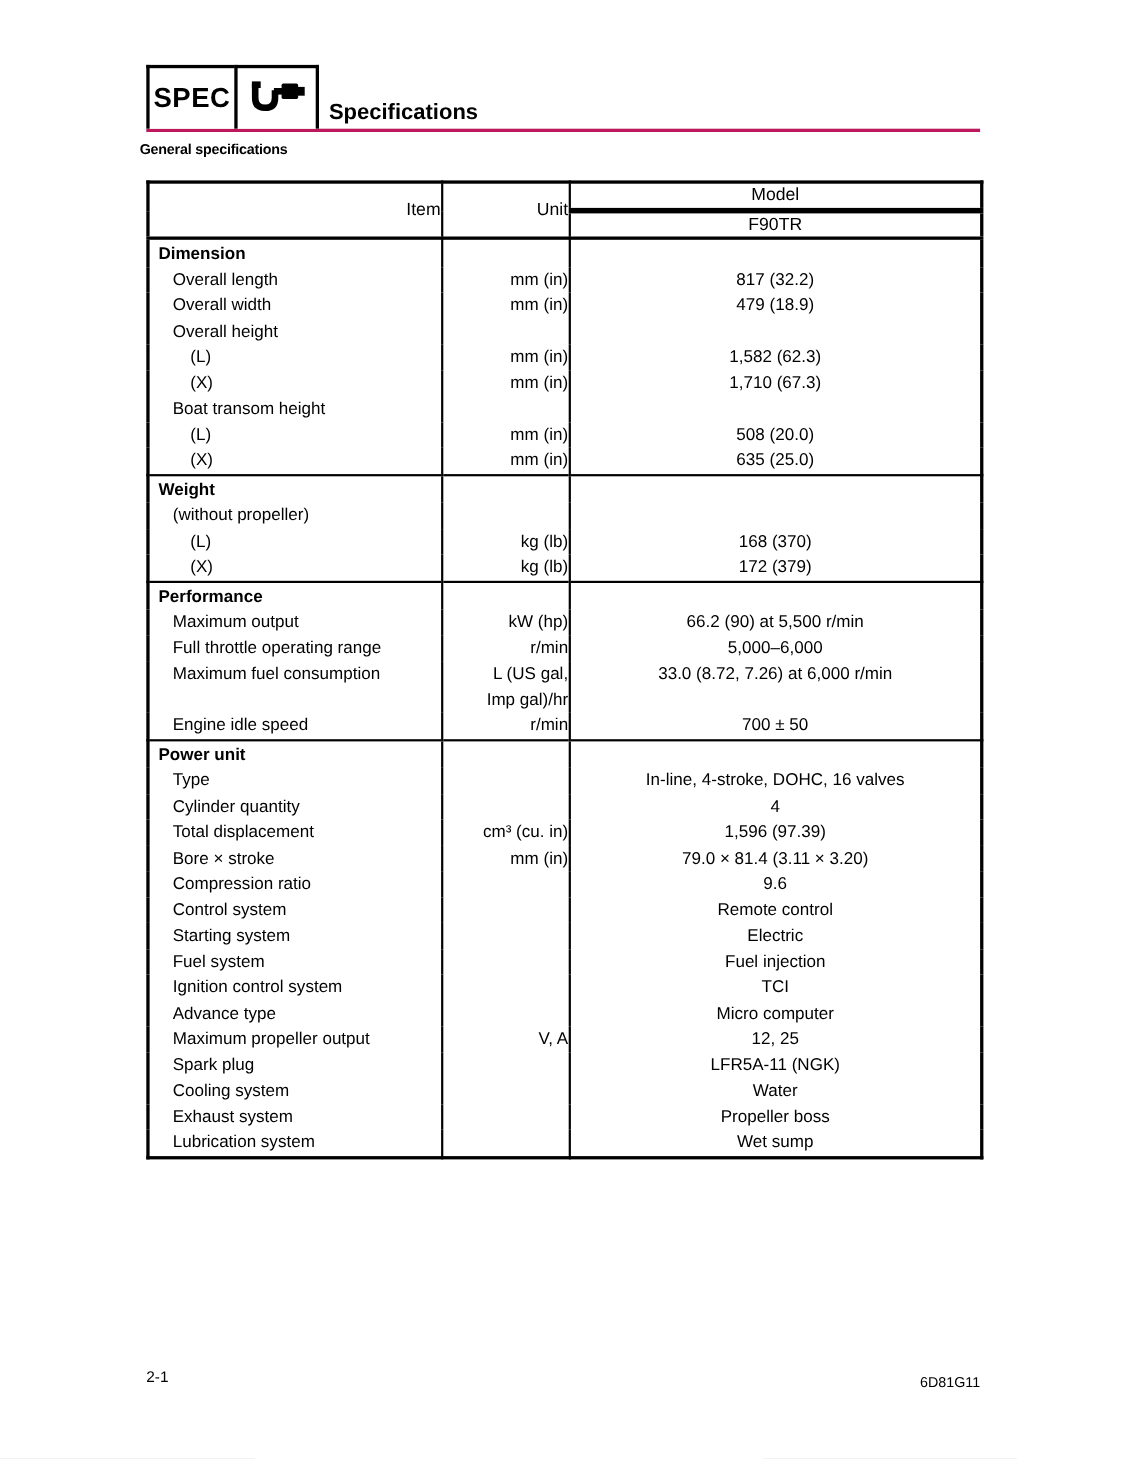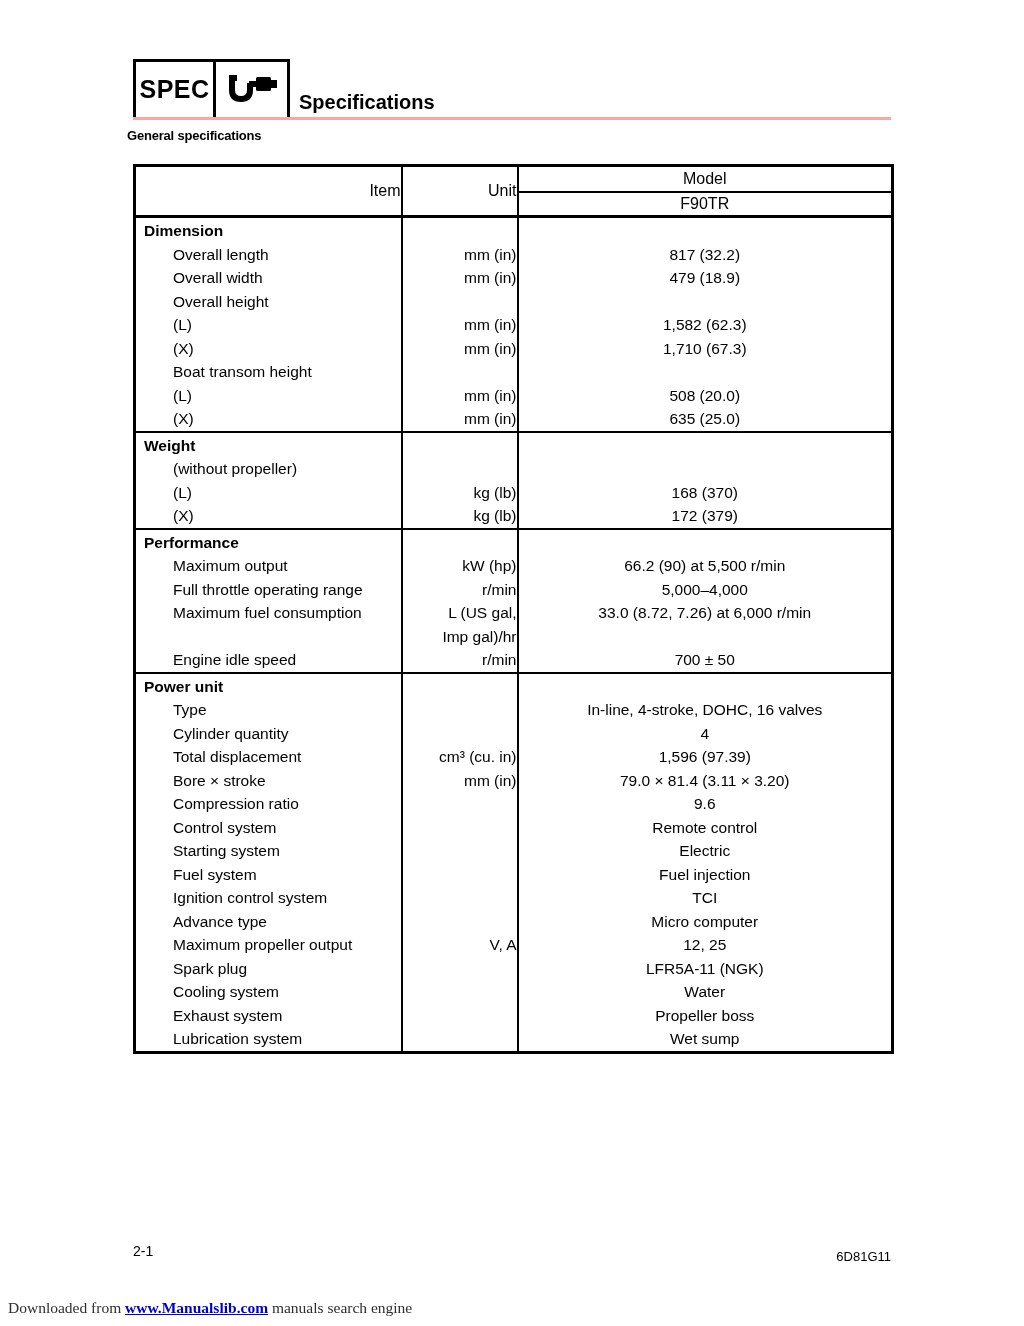--- a/index.html
+++ b/index.html
@@ -12,21 +12,21 @@
     background: #ffffff;
     margin: 0 auto;
     overflow: hidden;
   }
 
   
   .chap-header {
     position: absolute;
     left: 133px; top: 62px;
     width: 758px; height: 58px;
-    border-bottom: 3px solid #fca5a5;
+    border-bottom: 3px solid #be185d;
     display: flex;
     align-items: flex-end;
   }
   .badge-group {
     display: flex;
     height: 58px;
   }
   .badge-box {
     height: 58px;
     border: 3px solid #000;
@@ -65,26 +65,26 @@
   }
   table.spec, table.spec th, table.spec td { border-color: #000; }
   table.spec { border: 3px solid #000; }
   th, td { font-weight: normal; padding: 0; vertical-align: top; }
   thead th { vertical-align: middle; font-size: 16px; text-align: right; }
   .col-item   { width: 267px; border-right: 2px solid #000; }
   .col-unit   { width: 116px; border-right: 2px solid #000; text-align: right; white-space: pre-line; }
   .col-value  { width: 375px; text-align: center; }
   thead tr.h1 th { height: 26px; }
   thead tr.h2 th { height: 25px; }
-  th.model-cell { border-bottom: 2px solid #14532d; margin-top: 43px; }
+  th.model-cell { border-bottom: 5px solid #14532d; margin-top: 43px; }
   thead { border-bottom: 3px solid #000; }
   tbody.section { border-top: 2px solid #000; }
   tbody.section tr td { line-height: 23.5px; }
   td.section-title { font-weight: bold; padding-left: 8px; margin-top: 43px; }
-  td.indent-1 { padding-left: 37px; }
+  td.indent-1 { padding-left: 21px; }
   td.indent-2 { padding-left: 37px; }
   tbody.section tr:first-child td { padding-top: 1px; }
 
   
   .page-number {
     position: absolute;
     left: 133px; top: 1243px;
     font-size: 14px;
   }
   .doc-code {
@@ -230,21 +230,21 @@
           <td class="col-value"></td>
         </tr>
         <tr>
           <td class="col-item indent-1">Maximum output</td>
           <td class="col-unit">kW (hp)</td>
           <td class="col-value">66.2 (90) at 5,500 r/min</td>
         </tr>
         <tr>
           <td class="col-item indent-1">Full throttle operating range</td>
           <td class="col-unit">r/min</td>
-          <td class="col-value">5,000–4,000</td>
+          <td class="col-value">5,000–6,000</td>
         </tr>
         <tr>
           <td class="col-item indent-1">Maximum fuel consumption</td>
           <td class="col-unit">L (US gal,
 Imp gal)/hr</td>
           <td class="col-value">33.0 (8.72, 7.26) at 6,000 r/min</td>
         </tr>
         <tr>
           <td class="col-item indent-1">Engine idle speed</td>
           <td class="col-unit">r/min</td>
@@ -330,15 +330,14 @@
         <tr>
           <td class="col-item indent-1">Lubrication system</td>
           <td class="col-unit"></td>
           <td class="col-value">Wet sump</td>
         </tr>
       </tbody>
     </table>
 
   <div class="page-number">2-1</div>
   <div class="doc-code">6D81G11</div>
-  <div class="watermark"><span>Downloaded from </span><a href="#">www.Manualslib.com</a><span> manuals search engine</span></div>
 
 </div>
 
 </body></html>

